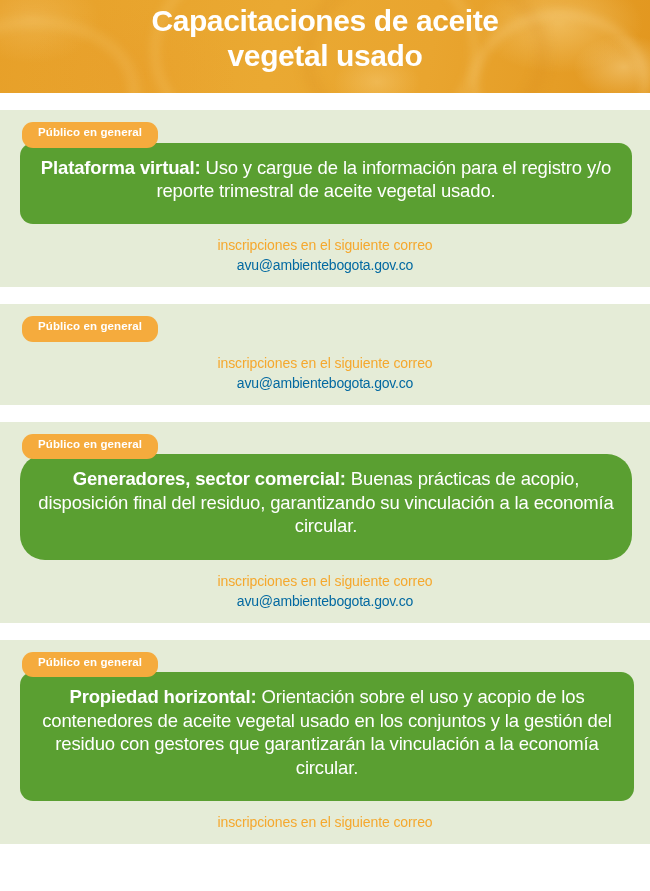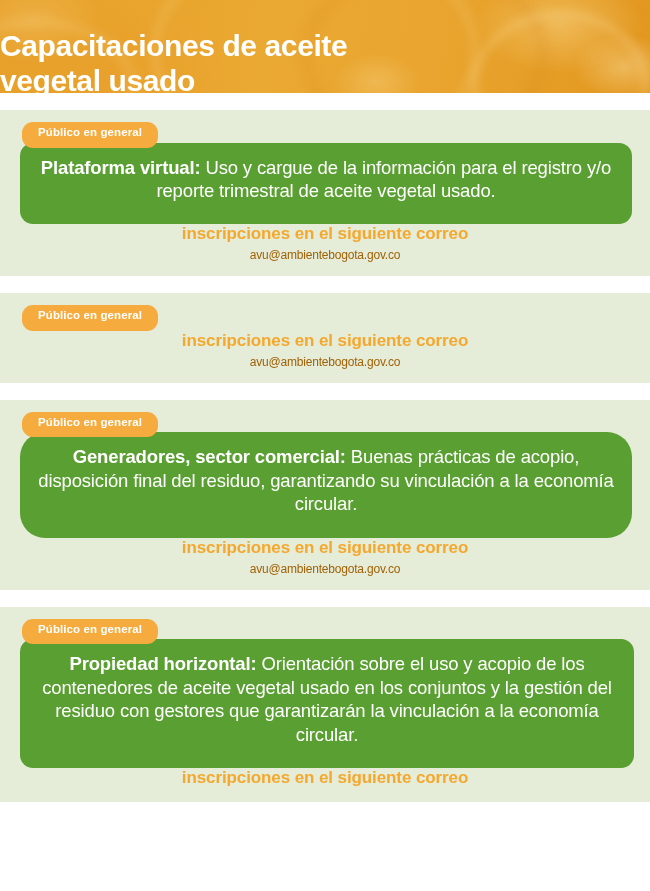--- a/index.html
+++ b/index.html
@@ -50,22 +50,22 @@
   .header .r3 { width: 180px; height: 150px; left: 470px; top: 10px; border-width: 9px; border-color: rgba(255,232,170,.20); }
   .header .r4 { width: 210px; height: 150px; left: -70px; top: 16px; border-width: 12px; border-color: rgba(255,230,165,.13); }
 
   .header-title {
     position: relative;
     z-index: 3;
     color: #ffffff;
     font-size: 30px;
     font-weight: bold;
     line-height: 1.16;
-    text-align: left;
-    padding-top: 29px;
+    text-align: center;
+    padding-top: 4px;
     letter-spacing: -0.4px;
     white-space: pre-line;
   }
 
   
   .panels { position: relative; }
 
   .panel {
     position: relative;
     width: 650px;
@@ -105,31 +105,32 @@
     text-align: center;
     padding: 13px 14px 22px 14px;
     letter-spacing: -0.15px;
   }
   .greenbox b { font-weight: bold; }
 
   .panel.wide .greenbox { margin-left: 20px; margin-right: 18px; }
 
   
   .signup {
+    margin-top: 13px;
     text-align: center;
     color: #f5a82e;
-    font-size: 17px;
-    font-weight: bold;
+    font-size: 14px;
+    font-weight: normal;
     letter-spacing: -0.1px;
   }
   .email {
     margin-top: 4px;
     text-align: center;
-    color: #a16207;
-    font-size: 12px;
+    color: #0369a1;
+    font-size: 14px;
     font-weight: normal;
     letter-spacing: -0.2px;
   }
 
   
   .panel[data-idx="0"] .greenbox { margin-left: 20px; margin-right: 18px; }
   .panel[data-idx="1"] .greenbox { margin-left: 20px; margin-right: 18px; }
   .panel[data-idx="2"] .greenbox { margin-left: 20px; margin-right: 18px; border-radius: 25px; }
   .panel[data-idx="3"] .greenbox { margin-left: 20px; margin-right: 16px; }
 </style>

